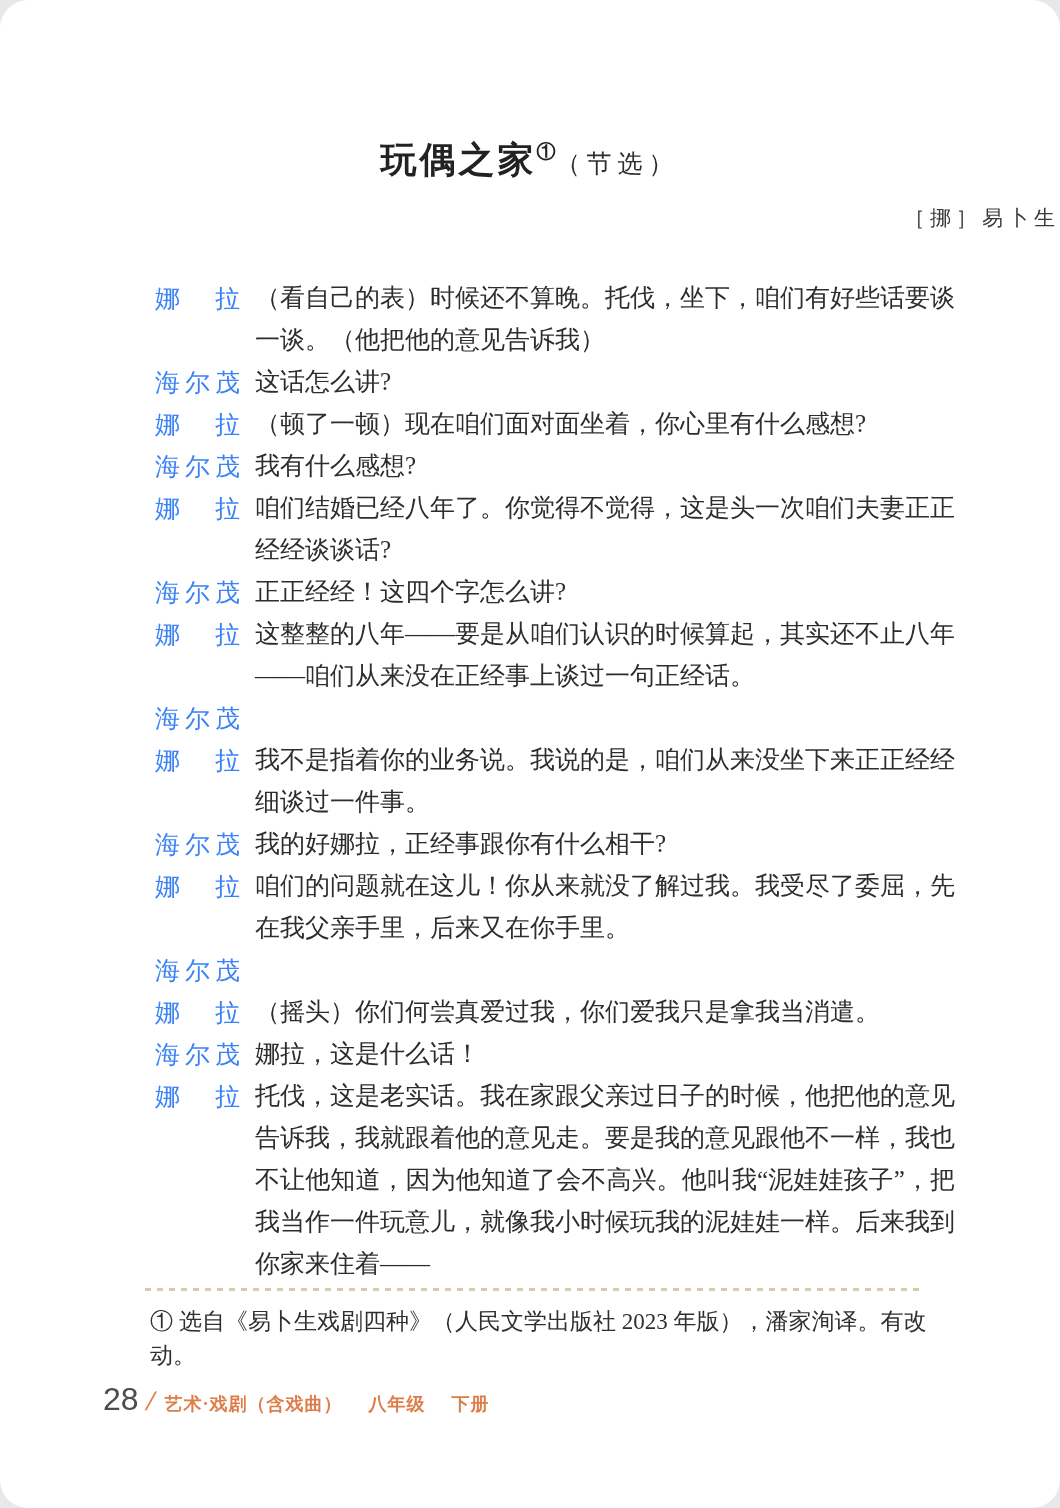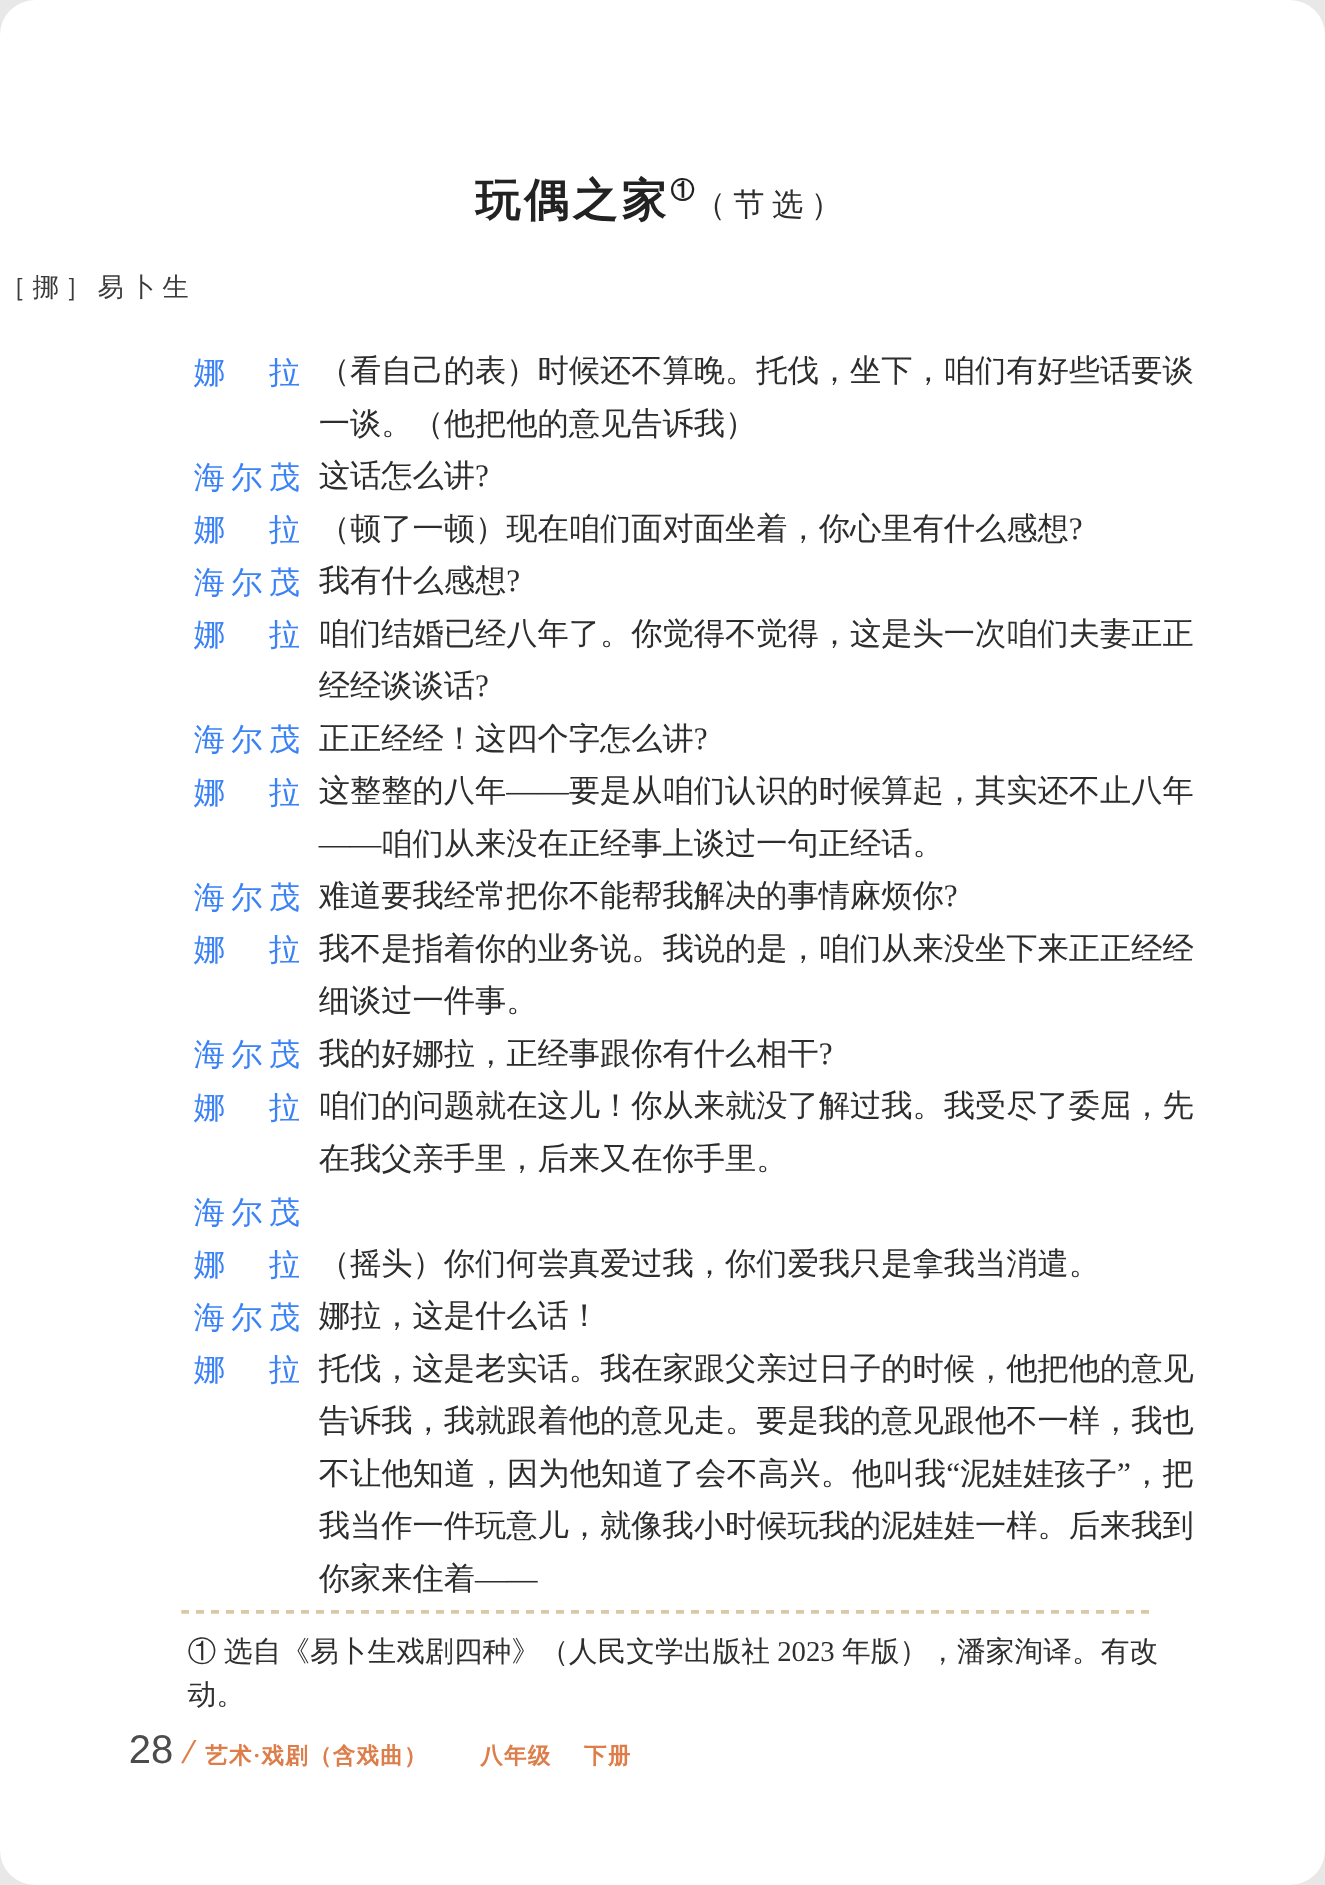--- a/index.html
+++ b/index.html
@@ -23,22 +23,22 @@
   }
   .title-ref {
     font-size:19px; vertical-align:14px; font-weight:bold; color:#222;
   }
   .title-subtitle {
     font-size:25px; letter-spacing:6px; color:#2d2d2d;
   }
   
   .author-line {
     position:absolute; top:204px; left:0; right:0;
-    text-align:left;
-    font-size:21px; letter-spacing:5px; color:#3a3a3a;margin-top:12px;
+    text-align:right;
+    font-size:21px; letter-spacing:5px; color:#3a3a3a;
   }
   
   .dialogue {
     position:absolute; top:277px; left:155px; width:800px;
     font-size:25px; line-height:42px;
   }
   .entry { display:flex; align-items:flex-start; }
   .speaker {
     flex:0 0 85px;
     font-weight:normal;
@@ -80,21 +80,21 @@
     transform:skewX(-12deg);
     display:inline-block;
     font-weight:bold;
   }
   .book-title, .grade-label, .volume-label {
     color:var(--accent,#dd7e4a);
     font-weight:bold;
     font-size:18px;
     letter-spacing:1px;
   }
-  .grade-label { margin-left:42px; }
+  .grade-label { margin-left:26px; }
   .volume-label { margin-left:26px; }
 </style>
 </head>
 <body>
 
 <div class="page">
 
   <div class="title-block"><span class="title-main">玩偶之家</span><span class="title-ref">①</span><span class="title-subtitle">（节选）</span></div>
 
   <div class="author-line">［挪］易卜生</div>
@@ -123,21 +123,20 @@
     <div class="entry">
       <div class="speaker">海尔茂</div>
       <div class="speech">正正经经！这四个字怎么讲?</div>
     </div>
     <div class="entry">
       <div class="speaker">娜拉</div>
       <div class="speech">这整整的八年——要是从咱们认识的时候算起，其实还不止八年——咱们从来没在正经事上谈过一句正经话。</div>
     </div>
     <div class="entry">
       <div class="speaker">海尔茂</div>
-      <div class="speech">难道要我经常把你不能帮我解决的事情麻烦你?</div>
     </div>
     <div class="entry">
       <div class="speaker">娜拉</div>
       <div class="speech">我不是指着你的业务说。我说的是，咱们从来没坐下来正正经经细谈过一件事。</div>
     </div>
     <div class="entry">
       <div class="speaker">海尔茂</div>
       <div class="speech">我的好娜拉，正经事跟你有什么相干?</div>
     </div>
     <div class="entry">

